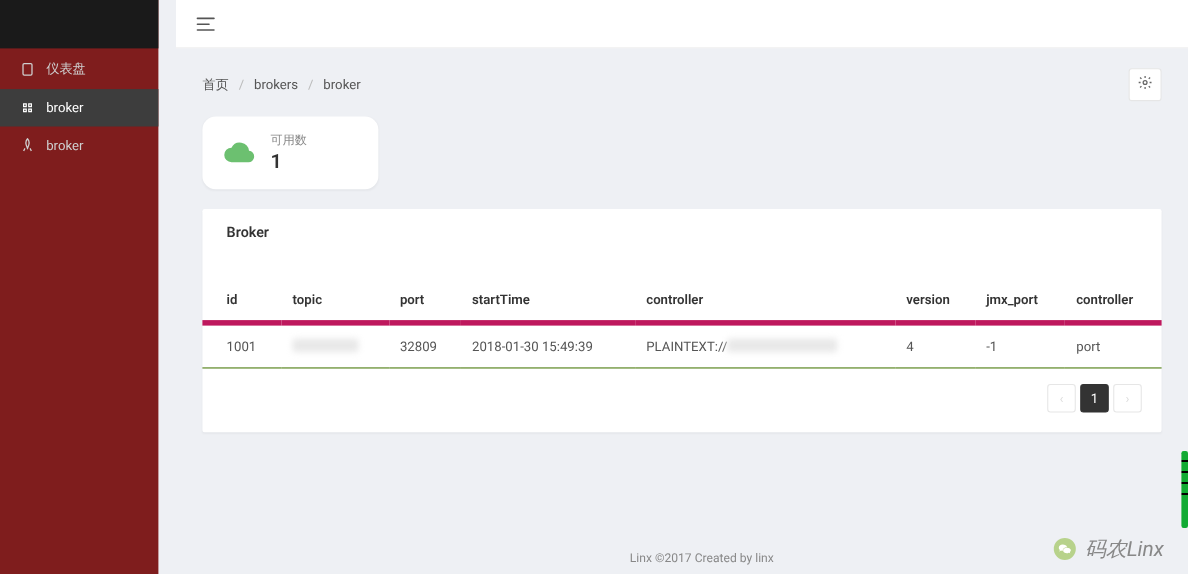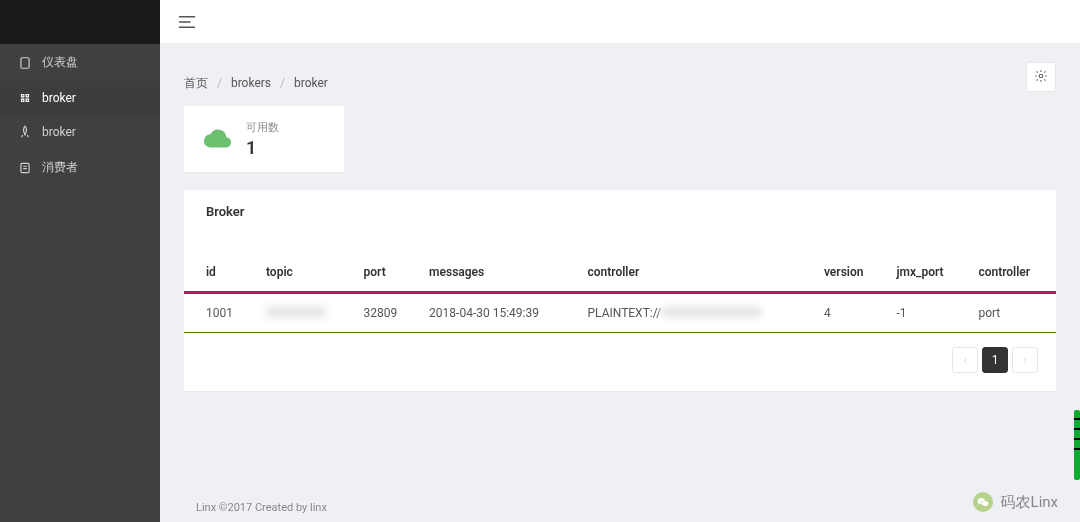--- a/index.html
+++ b/index.html
@@ -1,63 +1,63 @@
 <!DOCTYPE html>
 <html><head>
 <meta charset="utf-8">
 <style>
 * { margin: 0; padding: 0; box-sizing: border-box; }
 body { font-family: -apple-system, BlinkMacSystemFont, "Segoe UI", Roboto, "Helvetica Neue", Arial, sans-serif; font-size: 13px; color: #333; background: #eef0f4; width: 1080px; height: 522px; overflow: hidden; position: relative; }
 
-.sidebar { position: absolute; left: 0; top: 0; width: 160px; height: 522px; background: #404040; }
+.sidebar { position: absolute; left: 0; top: 0; width: 144px; height: 522px; background: #7f1d1d; }
 .logo-box { height: 44px; background: #1a1a1a; margin: 0; }
 .nav-item { display: flex; align-items: center; padding: 10px 18px; color: #cfcfcf; font-size: 12px; cursor: pointer; }
 .nav-item.active { background: #3d3d3d; color: #fff; }
 .nav-item .icon { width: 14px; height: 14px; margin-right: 10px; display: inline-flex; align-items: center; justify-content: center; }
 .nav-item .icon svg { width: 14px; height: 14px; stroke: #cfcfcf; fill: none; }
 .nav-item.active .icon svg { stroke: #fff; }
 
 .topbar { position: absolute; left: 160px; top: 0; right: 0; height: 44px; background: #fff; border-bottom: 1px solid #eee; display: flex; align-items: center; padding: 0 18px; }
 .hamburger { width: 18px; height: 14px; cursor: pointer; }
 .hamburger svg { width: 100%; height: 100%; }
 
 .main { position: absolute; left: 160px; top: 44px; right: 0; bottom: 0; padding: 18px 24px; background: #eef0f4; overflow: hidden; }
 
-.breadcrumb-row { display: flex; align-items: flex-end; justify-content: space-between; margin-bottom: 14px; }
+.breadcrumb-row { display: flex; align-items: center; justify-content: space-between; margin-bottom: 14px; }
 .breadcrumb { font-size: 12px; color: #888; }
 .breadcrumb span { color: #555; }
 .breadcrumb .sep { margin: 0 6px; color: #bbb; }
 .gear-btn { width: 30px; height: 30px; background: #fff; border: 1px solid #e6e6e6; border-radius: 3px; display: flex; align-items: center; justify-content: center; cursor: pointer; }
 .gear-btn svg { width: 14px; height: 14px; stroke: #666; fill: none; }
 
-.stat-card { width: 160px; background: #fff; border-radius: 2px; padding: 14px 18px; display: flex; align-items: center; margin-bottom: 18px; box-shadow: 0 1px 2px rgba(0,0,0,0.04); }
+.stat-card { width: 160px; background: #fff; border-radius: 12px; padding: 14px 18px; display: flex; align-items: center; margin-bottom: 18px; box-shadow: 0 1px 2px rgba(0,0,0,0.04); }
 .stat-card .cloud { width: 30px; height: 22px; margin-right: 14px; }
 .stat-card .cloud svg { width: 100%; height: 100%; }
 .stat-card .stat-lbl { font-size: 11px; color: #888; margin-bottom: 2px; }
 .stat-card .stat-val { font-size: 18px; font-weight: 600; color: #333; }
 
 .panel { background: #fff; border-radius: 2px; box-shadow: 0 1px 2px rgba(0,0,0,0.04); padding: 0; }
 .panel-title { padding: 14px 22px 10px; font-size: 13px; font-weight: 600; color: #333; }
 .panel-divider { height: 24px; }
 table { width: 100%; border-collapse: collapse; }
 th, td { text-align: left; padding: 12px 10px; font-size: 12px; }
-th { color: #333; font-weight: 600; border-bottom: 3px solid #be185d; }
+th { color: #333; font-weight: 600; border-bottom: 5px solid #be185d; }
 th:first-child, td:first-child { padding-left: 22px; }
 td { color: #555; border-bottom: 1px solid #4d7c0f; }
 .blur { filter: blur(3px); background: #e8e8e8; color: #ccc; display: inline-block; min-width: 60px; height: 12px; border-radius: 2px; }
 
 .pagination { display: flex; justify-content: flex-end; padding: 14px 18px 18px; gap: 4px; }
 .pg-btn { width: 26px; height: 26px; border: 1px solid #e6e6e6; background: #fff; border-radius: 3px; display: flex; align-items: center; justify-content: center; font-size: 12px; color: #888; cursor: pointer; }
 .pg-btn.active { background: #333; border-color: #333; color: #fff; }
 .pg-btn.disabled { color: #ddd; cursor: default; }
 
-.footer { position: absolute; left: 160px; right: 0; bottom: 8px; text-align: left; font-size: 11px; color: #888; padding-left: 36px; }
+.footer { position: absolute; left: 160px; right: 0; bottom: 8px; text-align: center; font-size: 11px; color: #888; padding-left: 36px; }
 .footer a { color: #888; }
 
-.watermark { position: absolute; right: 22px; bottom: 10px; display: flex; align-items: center; gap: 8px; color: #888; font-size: 15px; }
+.watermark { position: absolute; right: 22px; bottom: 10px; display: flex; align-items: center; gap: 8px; color: #888; font-size: 19px; font-style: italic; }
 .watermark .wm-icon { width: 20px; height: 20px; border-radius: 50%; background: #b7d28b; display: flex; align-items: center; justify-content: center; }
 .watermark .wm-icon svg { width: 12px; height: 12px; fill: #fff; }
 
 .side-strip { position: absolute; right: 0; top: 410px; width: 6px; height: 70px; background: linear-gradient(#1a3,#1a3 8px,#000 8px,#000 10px,#1a3 10px,#1a3 18px,#000 18px,#000 20px,#1a3 20px,#1a3 28px,#000 28px,#000 30px,#1a3 30px,#1a3 38px,#000 38px,#000 40px,#1a3 40px); border-radius: 2px; }
 </style>
 </head>
 <body>
 
 <div class="sidebar">
   <div class="logo-box"></div>
@@ -77,29 +77,20 @@
       </span>
     <span>broker</span>
   </div>
   <div class="nav-item">
     <span class="icon">
         <svg viewBox="0 0 24 24">
           <path d="M12 2c3 3 3 9 0 15-3-6-3-12 0-15z M8 17l-2 4M16 17l2 4" stroke-width="2"></path>
         </svg>
       </span>
     <span>broker</span>
-  </div>
-  <div class="nav-item">
-    <span class="icon">
-        <svg viewBox="0 0 24 24">
-          <rect x="5" y="4" width="14" height="16" rx="2" stroke-width="2"></rect>
-          <path d="M9 9h6M9 13h6" stroke-width="2"></path>
-        </svg>
-      </span>
-    <span>消费者</span>
   </div>
 </div>
 
 <div class="topbar">
   <div class="hamburger">
     <svg viewBox="0 0 24 18">
         <path d="M2 2h20M2 9h14M2 16h20" stroke="#555" stroke-width="2" stroke-linecap="round"></path>
       </svg>
   </div>
 </div>
@@ -135,33 +126,33 @@
 
   <div class="panel">
     <div class="panel-title">Broker</div>
     <div class="panel-divider"></div>
     <table>
       <thead>
         <tr>
           <th>id</th>
           <th>topic</th>
           <th>port</th>
-          <th>messages</th>
+          <th>startTime</th>
           <th>controller</th>
           <th>version</th>
           <th>jmx_port</th>
           <th>controller</th>
         </tr>
       </thead>
       <tbody>
         <tr>
           <td>1001</td>
           <td><span class="blur">&nbsp;</span></td>
           <td>32809</td>
-          <td>2018-04-30 15:49:39</td>
+          <td>2018-01-30 15:49:39</td>
           <td><span>PLAINTEXT://</span><span class="blur" style="min-width:100px">&nbsp;</span></td>
           <td>4</td>
           <td>-1</td>
           <td>port</td>
         </tr>
       </tbody>
     </table>
     <div class="pagination">
       <div class="pg-btn disabled">
           <span>‹</span>

